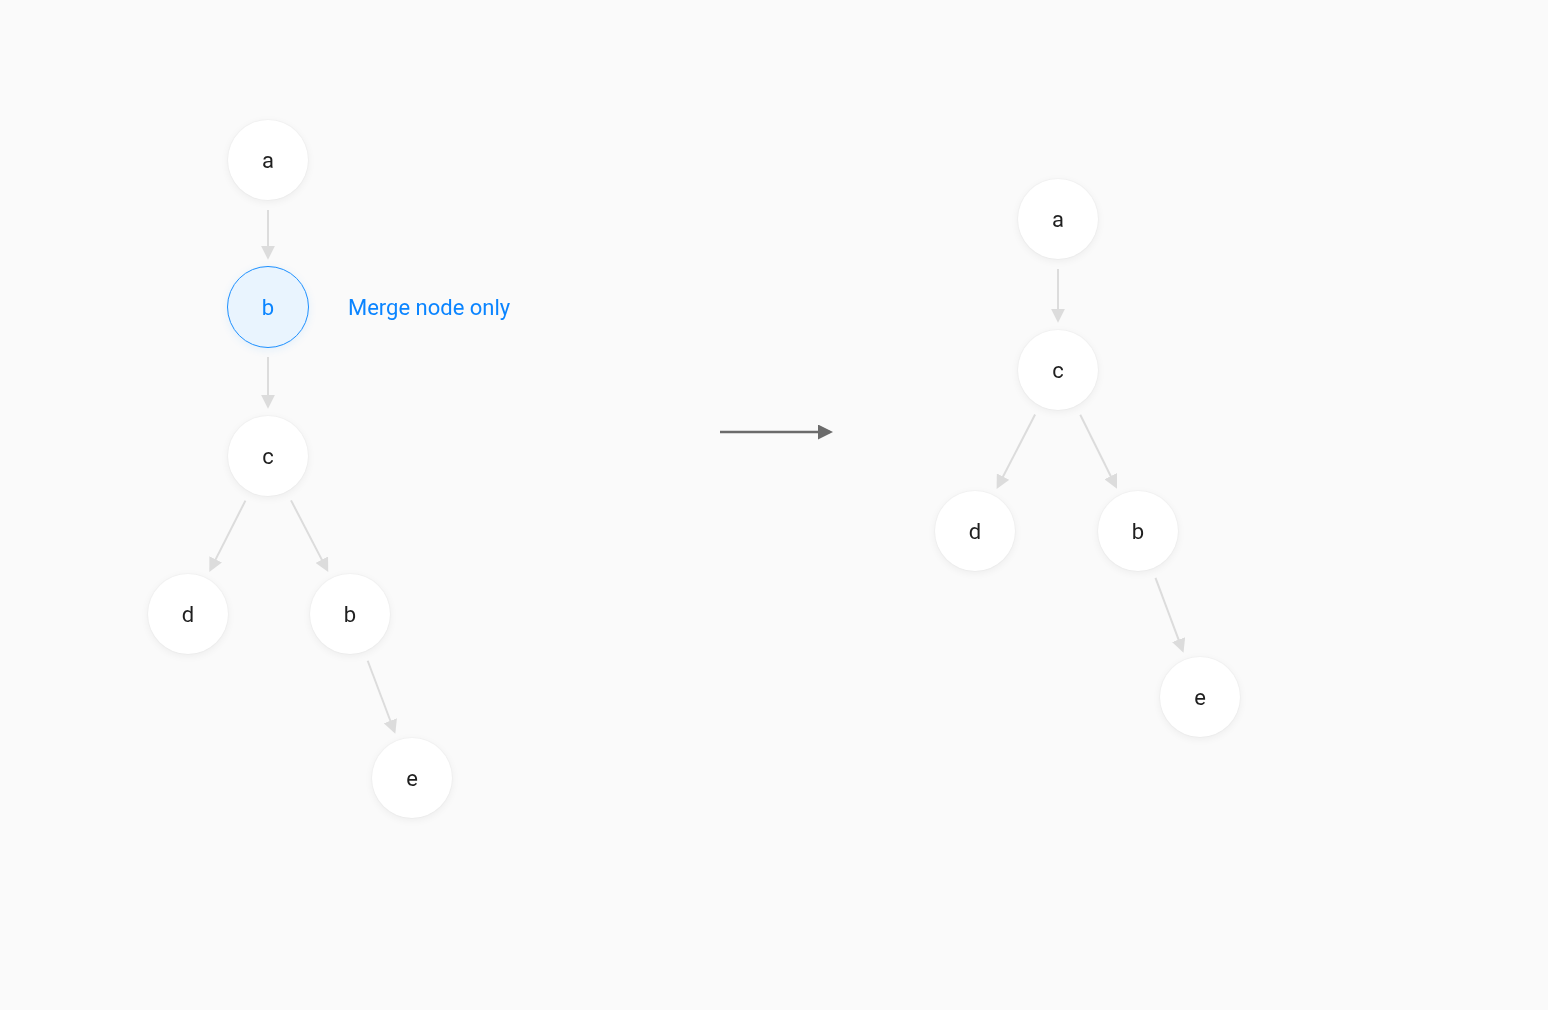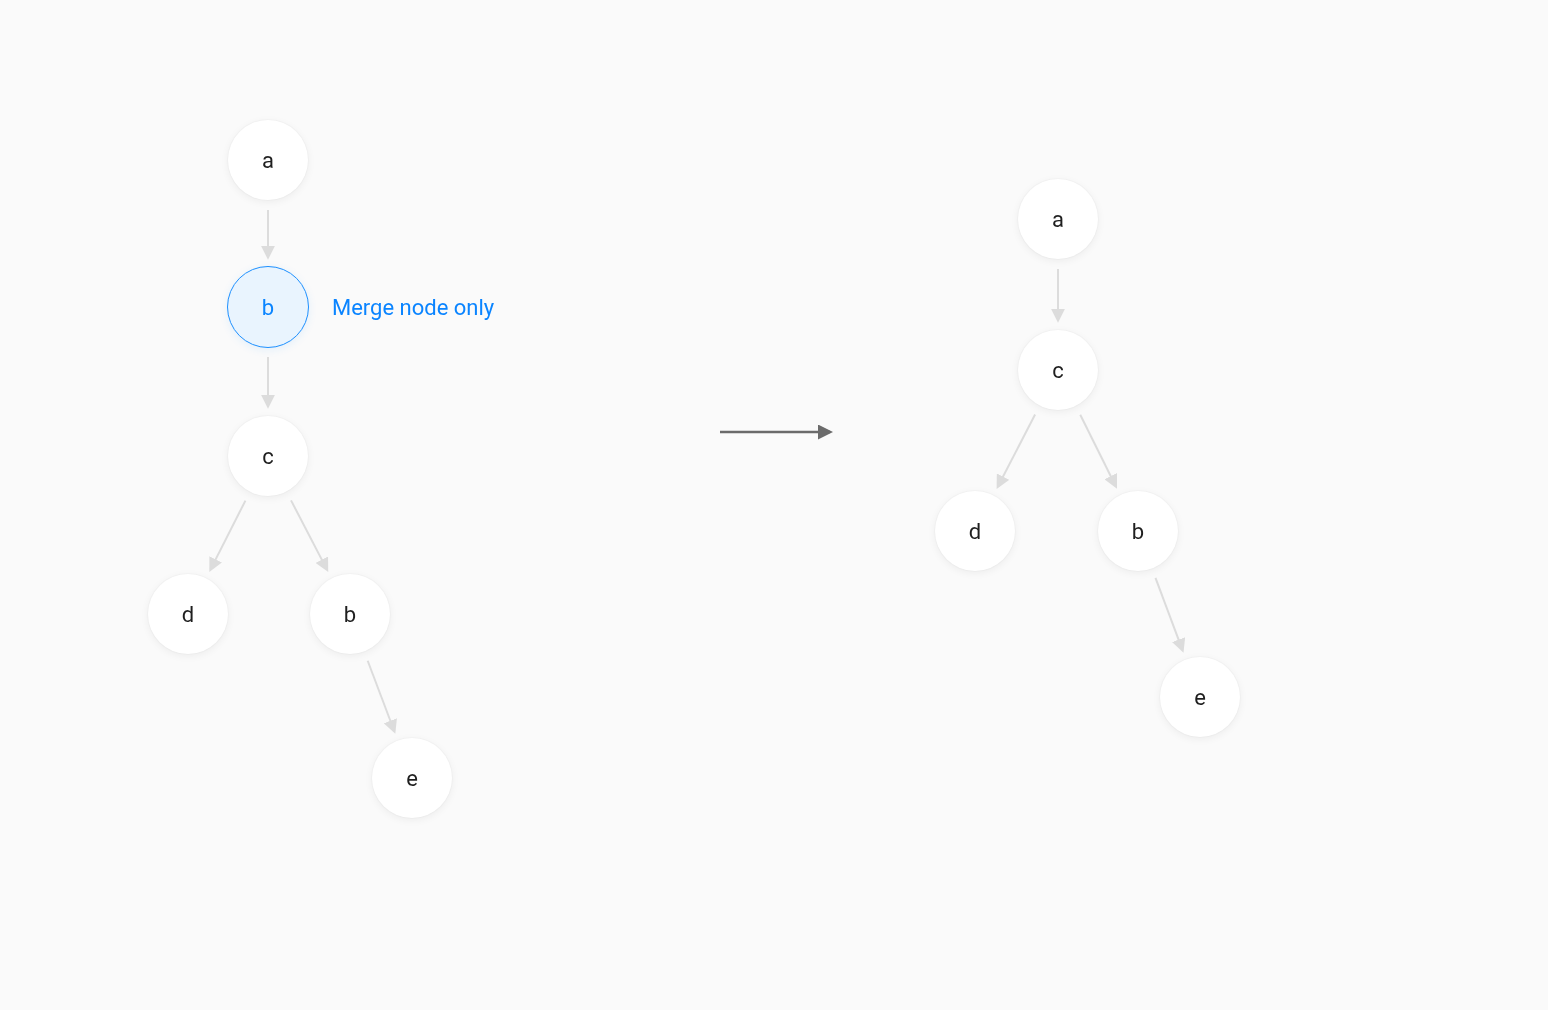--- a/index.html
+++ b/index.html
@@ -108,14 +108,14 @@
       <div class="node" style="left: 975px; top: 531px;">
         <span>d</span>
       </div>
       <div class="node" style="left: 1138px; top: 531px;">
         <span>b</span>
       </div>
       <div class="node" style="left: 1200px; top: 697px;">
         <span>e</span>
       </div>
     </div>
-  <div class="annotation" style="left: 332px; top: 307px;">Merge node only</div>
+  <div class="annotation" style="left: 348px; top: 307px;">Merge node only</div>
 </div>
 
 </body></html>

